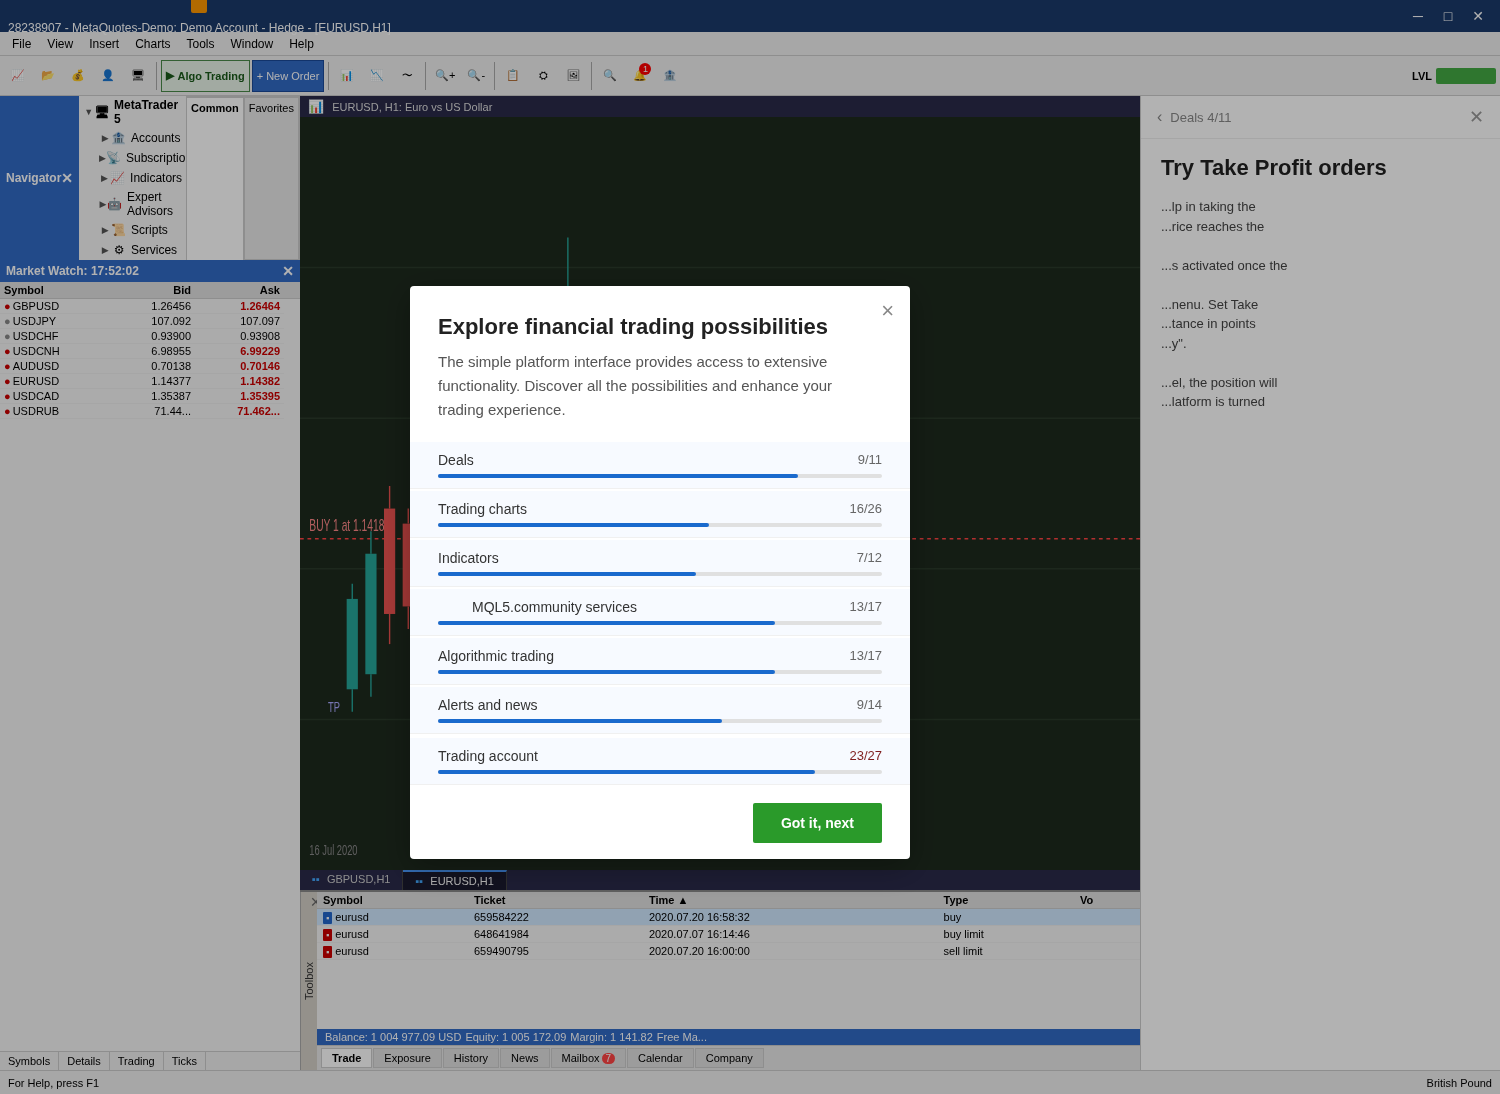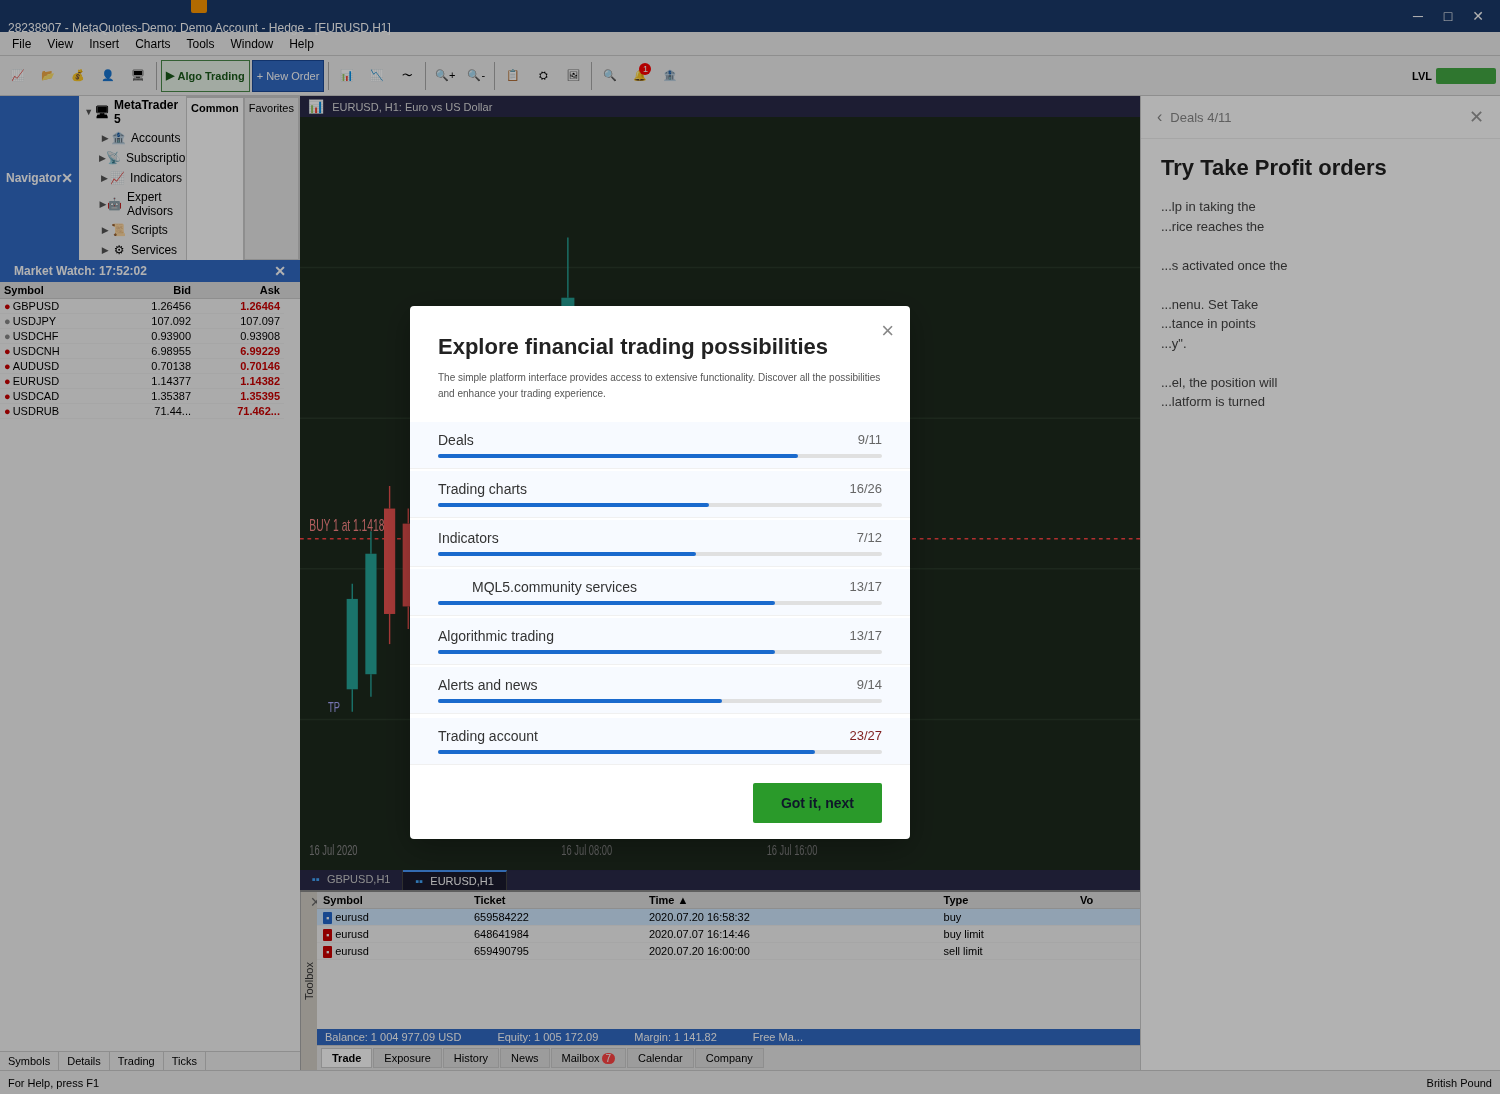--- a/index.html
+++ b/index.html
@@ -31,21 +31,21 @@
     .nav-item { display: flex; align-items: center; padding: 2px 4px; cursor: pointer; }
     .nav-item.root { font-weight: bold; padding-left: 4px; }
     .nav-icon { width: 16px; height: 16px; margin-right: 4px; display: flex; align-items: center; justify-content: center; flex-shrink: 0; }
     .expand-arrow { width: 12px; height: 12px; display: flex; align-items: center; justify-content: center; cursor: pointer; color: #555; font-size: 9px; }
     .nav-tabs { display: flex; border-top: 1px solid #ccc; }
     .nav-tab { flex: 1; text-align: center; padding: 4px; cursor: pointer; font-size: 11px; border: 1px solid #ccc; background: #e8e8e8; }
     .nav-tab.active { background: white; border-bottom: none; font-weight: bold; }
 
     
     .market-watch { background: #f5f5f5; }
-    .mw-header { background: #316ac5; color: white; padding: 3px 14px; display: flex; justify-content: space-between; align-items: center; font-size: 12px; font-weight: bold; }
+    .mw-header { background: #316ac5; color: white; padding: 3px 6px; display: flex; justify-content: space-between; align-items: center; font-size: 12px; font-weight: bold; }
     .mw-table { width: 100%; border-collapse: collapse; font-size: 11px; }
     .mw-table th { background: #e0e0e0; padding: 2px 4px; text-align: left; border-bottom: 1px solid #ccc; }
     .mw-table th.right { text-align: right; }
     .mw-table td { padding: 1px 4px; border-bottom: 1px solid #eee; }
     .mw-table td.right { text-align: right; }
     .mw-tabs { display: flex; border-top: 1px solid #ccc; background: #f0f0f0; }
     .mw-tab { padding: 3px 8px; cursor: pointer; font-size: 11px; border-right: 1px solid #ccc; }
     .chart-header { background: #2a2a4a; color: #ddd; padding: 3px 8px; display: flex; align-items: center; gap: 8px; font-size: 11px; }
     .chart-tab-bar { display: flex; background: #2a2a4a; }
     .chart-tab { padding: 3px 12px; cursor: pointer; font-size: 11px; color: #ccc; border-right: 1px solid #444; }
@@ -54,21 +54,21 @@
     
     .right-panel { width: 360px; background: white; border-left: 1px solid #ccc; display: flex; flex-direction: column; flex-shrink: 0; position: relative; }
     .deals-header { padding: 10px 16px; display: flex; align-items: center; justify-content: space-between; border-bottom: 1px solid #eee; }
     .deals-nav { display: flex; align-items: center; gap: 8px; color: #888; font-size: 13px; }
     .deals-close { cursor: pointer; font-size: 18px; color: #999; }
     .deals-title { font-size: 22px; font-weight: bold; padding: 16px 20px 8px; color: #222; }
     .deals-body { padding: 8px 20px; flex: 1; overflow-y: auto; font-size: 13px; color: #444; line-height: 1.5; }
     .tb-data-table { width: 100%; border-collapse: collapse; font-size: 11px; }
     .tb-data-table th { background: #e0e0e0; padding: 2px 6px; text-align: left; border-bottom: 1px solid #ccc; position: sticky; top: 0; }
     .tb-data-table td { padding: 2px 6px; border-bottom: 1px solid #eee; }
-    .balance-bar { background: #316ac5; color: white; padding: 2px 8px; font-size: 11px; display: flex; gap: 36px; }
+    .balance-bar { background: #316ac5; color: white; padding: 2px 8px; font-size: 11px; display: flex; gap: 4px; }
     .bottom-tabs { display: flex; background: #e8e8e8; border-top: 1px solid #ccc; padding: 2px 4px; gap: 1px; align-items: center; }
     .bottom-tab { padding: 3px 10px; cursor: pointer; font-size: 11px; border: 1px solid #ccc; background: #e0e0e0; }
     .bottom-tab.active { background: white; font-weight: bold; }
     .mailbox-badge { background: #ff4444; color: white; border-radius: 8px; padding: 0 4px; font-size: 10px; margin-left: 2px; }
 
     
     .status-bar { height: 24px; background: #f0f0f0; border-top: 1px solid #ccc; display: flex; align-items: center; padding: 0 8px; font-size: 11px; gap: 20px; }
 
     
     .toolbox-side { writing-mode: vertical-rl; transform: rotate(180deg); background: #d4d0c8; padding: 4px 2px; font-size: 11px; cursor: pointer; border-right: 1px solid #aaa; color: #333; align-self: stretch; display: flex; align-items: center; justify-content: center; }
@@ -463,21 +463,21 @@
 
 <div class="status-bar">
   <span>For Help, press F1</span>
   <span style="margin-left:auto;">British Pound</span>
 </div>
 
 <div style="position:fixed;top:0;left:0;width:1500px;height:1094px;background:rgba(0,0,0,0.3);z-index:200;display:flex;align-items:center;justify-content:center;pointer-events:none;">
   <div style="background:white;border-radius:4px;box-shadow:0 8px 32px rgba(0,0,0,0.3);width:500px;max-height:700px;overflow-y:auto;position:relative;pointer-events:all;margin-left:-180px;margin-top:50px;">
     <span style="position:absolute;top:12px;right:16px;cursor:pointer;font-size:22px;color:#888;z-index:10;">×</span>
     <div style="font-size:22px;font-weight:bold;padding:28px 28px 10px;color:#222;">Explore financial trading possibilities</div>
-    <div style="font-size:10px;color:#555;padding:0 28px 20px;line-height:1.6;">The simple platform interface provides access to extensive functionality. Discover all the possibilities and enhance your trading experience.</div>
+    <div style="font-size:15px;color:#555;padding:0 28px 20px;line-height:1.6;">The simple platform interface provides access to extensive functionality. Discover all the possibilities and enhance your trading experience.</div>
     <div id="modal-items">
         <div style="padding: 10px 28px; border-bottom: 1px solid rgb(240, 240, 240); background: rgb(247, 250, 255); margin-bottom: 2px;">
       <div style="display:flex;justify-content:space-between;align-items:center;margin-bottom:6px;">
         <span style="font-size:14px;color:#333;">Deals</span>
         <span style="color:#666;font-size:13px;">9/11</span>
       </div>
       <div style="height:4px;background:#e0e0e0;border-radius:2px;">
         <div style="height:4px;background:#1a6acd;border-radius:2px;width:81%;"></div>
       </div>
     </div>
@@ -530,16 +530,16 @@
       <div style="display:flex;justify-content:space-between;align-items:center;margin-bottom:6px;">
         <span style="font-size:14px;color:#333;">Trading account</span>
         <span style="color:#7f1d1d;font-size:13px;">23/27</span>
       </div>
       <div style="height:4px;background:#e0e0e0;border-radius:2px;">
         <div style="height:4px;background:#1a6acd;border-radius:2px;width:85%;"></div>
       </div>
     </div>
       </div>
     <div style="padding:16px 28px;display:flex;justify-content:flex-end;">
-      <button style="background:#2a9a2a;color:#0f172a;border:none;padding:12px 28px;font-size:14px;font-weight:bold;cursor:pointer;border-radius:2px;">Got it, next</button>
+      <button style="background:#2a9a2a;color:#ffffff;border:none;padding:12px 28px;font-size:14px;font-weight:bold;cursor:pointer;border-radius:2px;">Got it, next</button>
     </div>
   </div>
 </div>
 
 </body></html>

